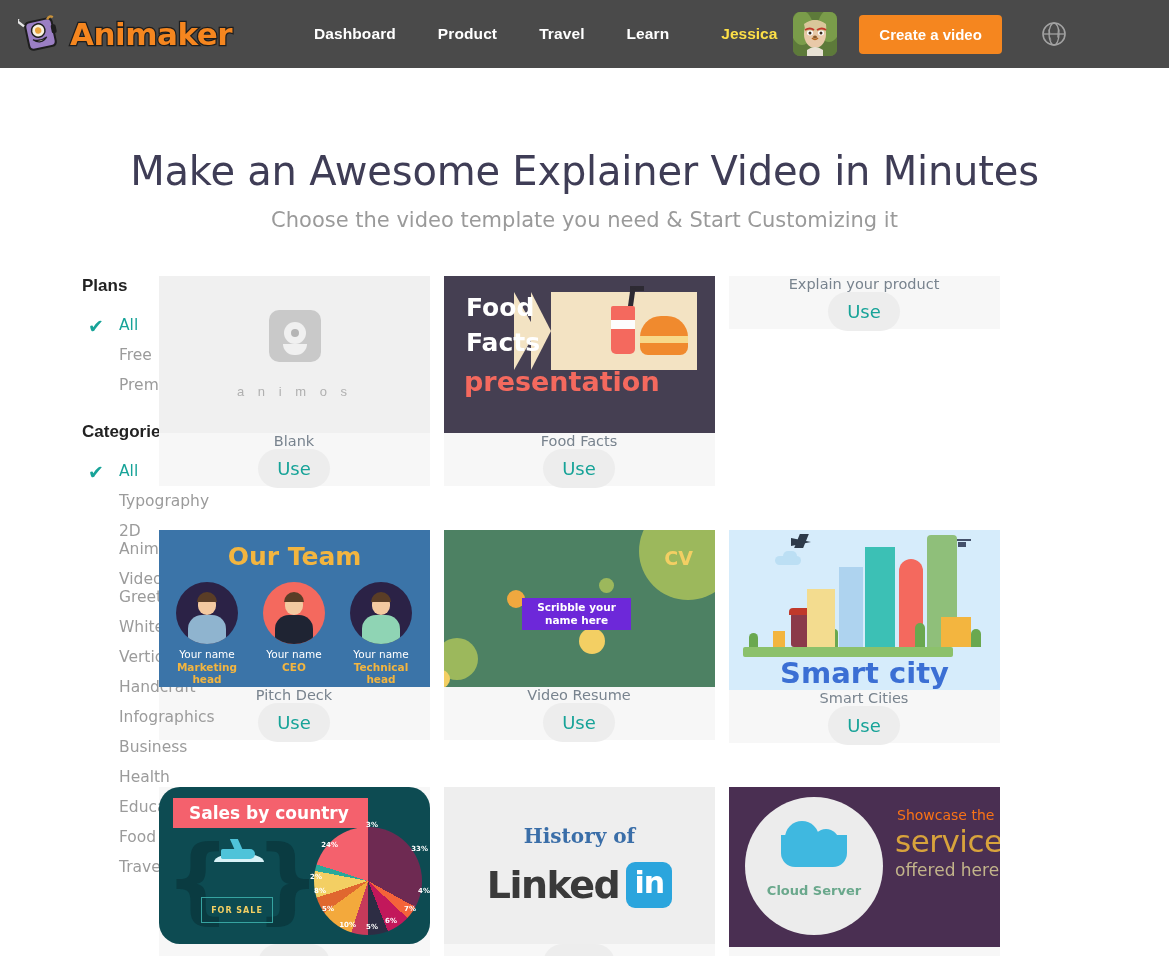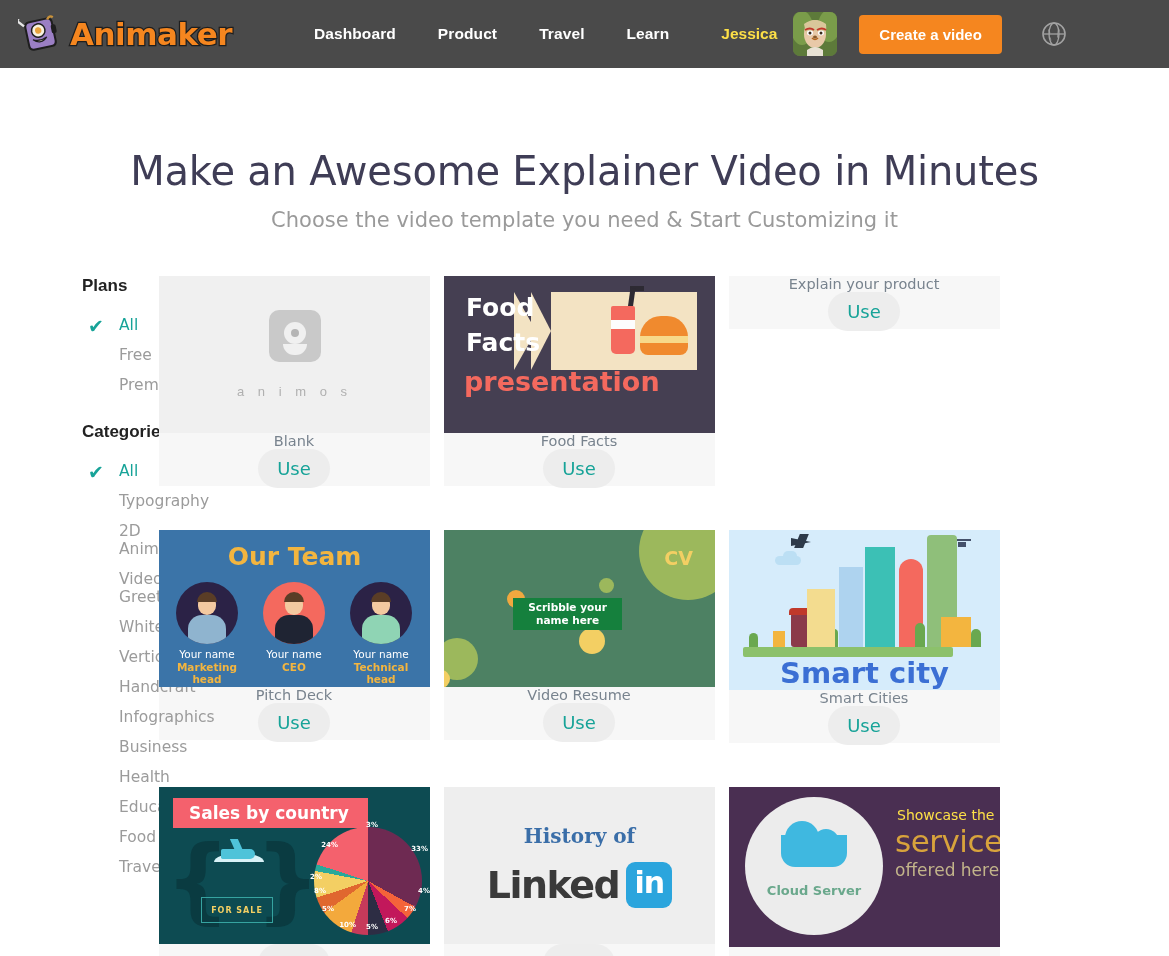--- a/index.html
+++ b/index.html
@@ -255,22 +255,22 @@
   .vr-c3 { position:absolute; left:-12px; top:140px; width:18px;height:18px;
            border-radius:50%; background:#f3cf63; }
   .vr-c4 { position:absolute; left:155px; top:48px; width:15px;height:15px;
            border-radius:50%; background:#9cb85c; }
   .vr-c5 { position:absolute; left:63px; top:60px; width:18px;height:18px;
            border-radius:50%; background:#f0a83f; }
   .vr-c6 { position:absolute; left:135px; top:98px; width:26px;height:26px;
            border-radius:50%; background:#f3cf63; }
   .vr-cv { position:absolute; right:22px; top:17px; color:#f3cf63; font-size:19px;
            font-weight:bold; font-family:"DejaVu Sans",sans-serif; }
-  .vr-box { position:absolute; left:69px; top:68px; width:109px; height:32px;
-            background:#15803d; display:flex; align-items:center; justify-content:center; }
+  .vr-box { position:absolute; left:78px; top:68px; width:109px; height:32px;
+            background:#6d28d9; display:flex; align-items:center; justify-content:center; }
   .vr-box span { color:#fff; font-size:10.5px; font-weight:bold; text-align:center;
                  line-height:1.2; font-family:"DejaVu Sans",sans-serif; }
 
   
   .t-city { background: #d6ecfb; }
   .ground { position:absolute; left:14px; bottom:33px; width:210px; height:10px;
             background:#8cc16b; border-radius:2px; }
   .bldg { position:absolute; bottom:43px; }
   .sc-title { position:absolute; left:0; bottom:0px; width:100%; text-align:center;
               color:#3b6fd4; font-size:29px; font-weight:bold;
@@ -283,21 +283,21 @@
   .cloud-s { position:absolute; left:46px; top:26px; width:26px;height:9px;
              background:#bcdff4; border-radius:9px; }
   .cloud-s2 { position:absolute; left:54px; top:21px; width:14px;height:10px;
               background:#bcdff4; border-radius:7px; }
   .drone { position:absolute; right:34px; top:12px; width:8px;height:5px;
            background:#44506a; }
   .drone-a { position:absolute; right:29px; top:9px; width:18px;height:2px;
              background:#44506a; }
 
   
-  .t-sales { background: #0d4b52; }
+  .t-sales { background: #0d4b52; border-radius: 21px; }
   .s-banner { position:absolute; left:14px; top:11px; width:195px; height:30px;
               background:#f4616d; display:flex; align-items:center; padding-left:16px; }
   .s-banner span { color:#fff; font-size:17px; font-weight:bold;
                    font-family:"DejaVu Sans",sans-serif; }
   .brace { position:absolute; color:#0a3b41; font-size:92px; font-weight:bold;
            font-family:"DejaVu Sans",sans-serif; line-height:1; }
   .pie { position:absolute; right:8px; top:40px; width:108px;height:108px;
          border-radius:50%; }
   .pie-lbl { position:absolute; color:#fff; font-size:7px; font-weight:bold;
              font-family:"DejaVu Sans",sans-serif; }
@@ -332,21 +332,21 @@
                border-radius:50%; background:#ececec; }
   .cl-cloud { position:absolute; left:52px; top:48px; width:66px;height:32px;
               background:#3fb8e0; border-radius:0 0 14px 14px; }
   .cl-b1 { position:absolute; left:56px; top:34px; width:34px;height:34px;
            border-radius:50%; background:#3fb8e0; }
   .cl-b2 { position:absolute; left:84px; top:42px; width:26px;height:26px;
            border-radius:50%; background:#3fb8e0; }
   .cl-txt { position:absolute; left:16px; top:96px; width:138px; text-align:center;
             color:#6aa88c; font-size:13px; font-weight:bold;
             font-family:"DejaVu Sans",sans-serif; }
-  .sv1 { position:absolute; left:168px; top:20px; color:#fde047; font-size:14px;
+  .sv1 { position:absolute; left:168px; top:20px; color:#f97316; font-size:14px;
          font-family:"DejaVu Sans",sans-serif; }
   .sv2 { position:absolute; left:166px; top:36px; color:#d8a33c; font-size:31px;
          font-family:"DejaVu Sans",sans-serif; letter-spacing:-0.5px; }
   .sv3 { position:absolute; left:166px; top:73px; color:#c2b48a; font-size:17px;
          font-family:"DejaVu Sans",sans-serif; }
 </style>
 </head>
 <body>
 
 <div class="header">

